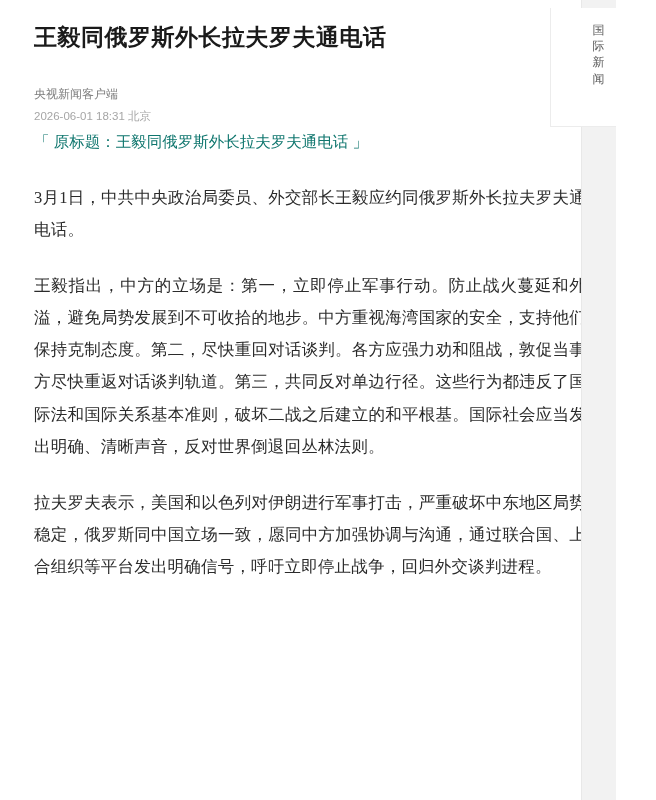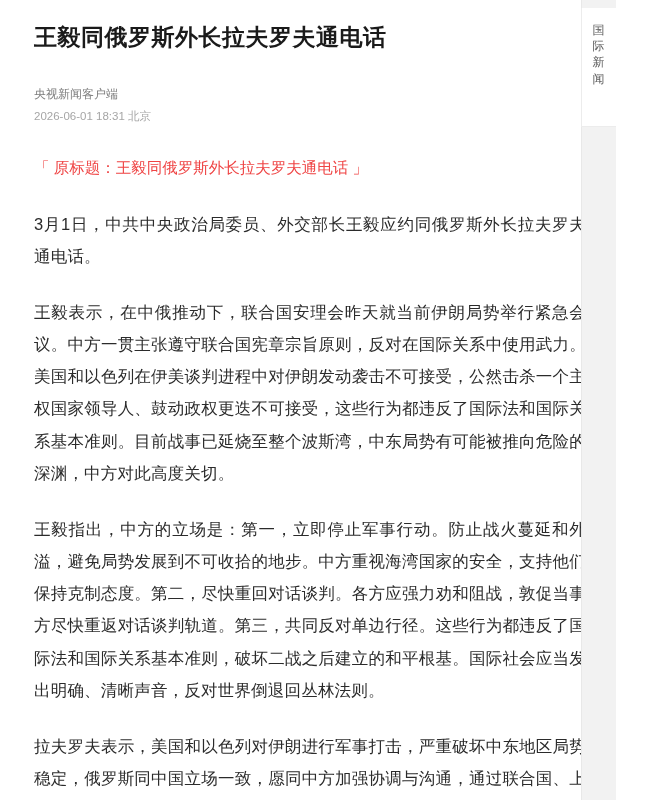--- a/index.html
+++ b/index.html
@@ -32,64 +32,65 @@
     font-weight: bold;
     line-height: 1.35;
     color: #1a1a1a;
     letter-spacing: 0.5px;
     margin: 0 0 30px 0;
   }
   .byline {
     font-size: 12px;
     color: #8a8a8a;
     line-height: 1.9;
-    margin-bottom: 26px;
   }
   .byline .source {
     display: block;
     color: #7d7d7d;
   }
   .byline .timestamp {
     display: block;
     color: #a6a6a6;
     font-size: 11.5px;
   }
   .orig-title {
     font-size: 15.5px;
-    color: #ef4444;
+    color: #0f766e;
     line-height: 1.8;
     margin-bottom: 26px;
   }
   .body-para {
     font-size: 16.5px;
     line-height: 1.95;
     color: #2b2b2b;
     margin: 0 0 24px 0;
     text-align: justify;
     letter-spacing: 0.2px;
+    font-family: Liberation Serif, serif;
   }
   
   .side-strip {
     position: absolute;
     top: 0;
     right: 0;
     width: 34px;
     height: 800px;
     background: #f2f2f2;
     border-left: 1px solid #e8e8e8;
   }
   .side-tab {
     position: absolute;
     top: 8px;
     right: 0;
     width: 34px;
     height: 118px;
     background: #ffffff;
     border-left: 1px solid #ececec;
     border-bottom: 1px solid #ececec;
+    padding-left: 31px;
   }
   .side-vert-text {
     position: absolute;
     top: 14px;
     right: 7px;
     width: 20px;
     font-size: 12px;
     line-height: 1.35;
     color: #5a5a5a;
     text-align: center;
@@ -109,21 +110,20 @@
 
     <div class="byline">
       <span class="source">央视新闻客户端</span>
       <span class="timestamp">2026-06-01 18:31 北京</span>
     </div>
 
     <div class="orig-title">「 原标题：王毅同俄罗斯外长拉夫罗夫通电话 」</div>
 
     <p class="body-para">3月1日，中共中央政治局委员、外交部长王毅应约同俄罗斯外长拉夫罗夫通电话。</p>
 
-    <p class="body-para">王毅表示，在中俄推动下，联合国安理会昨天就当前伊朗局势举行紧急会议。中方一贯主张遵守联合国宪章宗旨原则，反对在国际关系中使用武力。美国和以色列在伊美谈判进程中对伊朗发动袭击不可接受，公然击杀一个主权国家领导人、鼓动政权更迭不可接受，这些行为都违反了国际法和国际关系基本准则。目前战事已延烧至整个波斯湾，中东局势有可能被推向危险的深渊，中方对此高度关切。</p>
 
     <p class="body-para">王毅指出，中方的立场是：第一，立即停止军事行动。防止战火蔓延和外溢，避免局势发展到不可收拾的地步。中方重视海湾国家的安全，支持他们保持克制态度。第二，尽快重回对话谈判。各方应强力劝和阻战，敦促当事方尽快重返对话谈判轨道。第三，共同反对单边行径。这些行为都违反了国际法和国际关系基本准则，破坏二战之后建立的和平根基。国际社会应当发出明确、清晰声音，反对世界倒退回丛林法则。</p>
 
     <p class="body-para">拉夫罗夫表示，美国和以色列对伊朗进行军事打击，严重破坏中东地区局势稳定，俄罗斯同中国立场一致，愿同中方加强协调与沟通，通过联合国、上合组织等平台发出明确信号，呼吁立即停止战争，回归外交谈判进程。</p>
 
   </div>
 
   <div class="side-strip">
     <div class="side-tab">
       <div class="side-vert-text">国际新闻</div>

